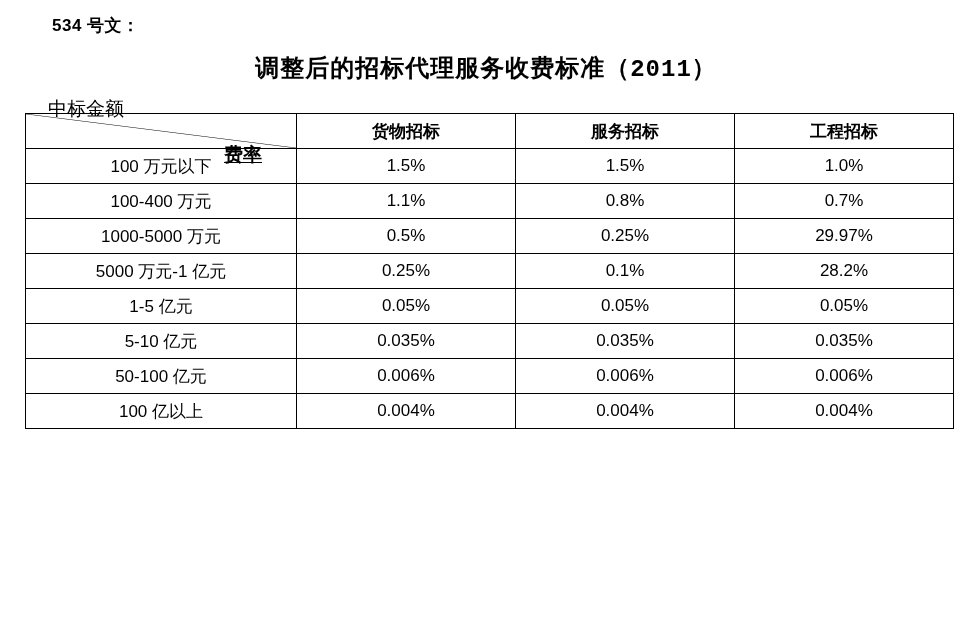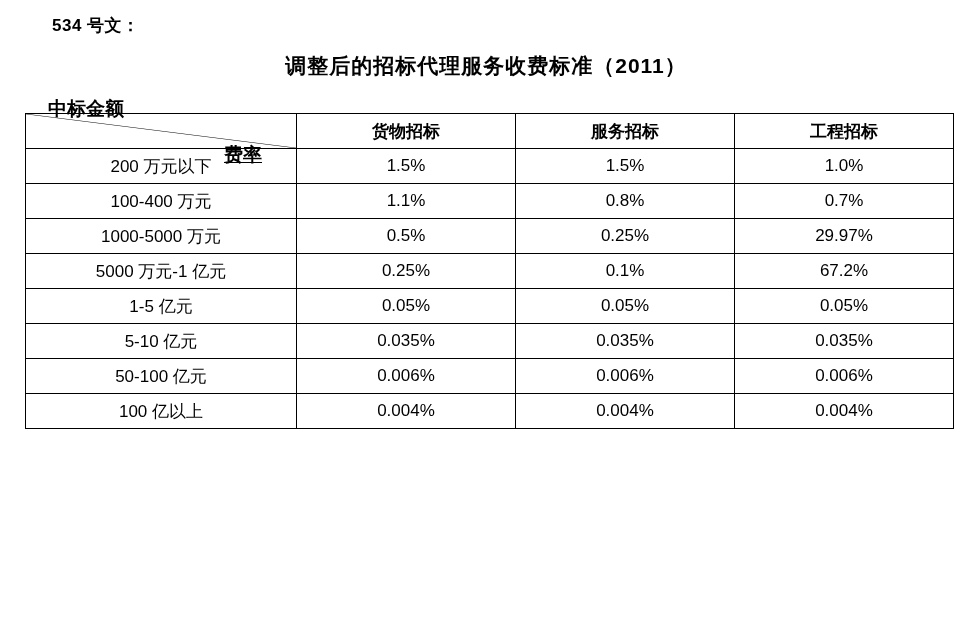--- a/index.html
+++ b/index.html
@@ -28,23 +28,23 @@
     font-weight: bold;
     font-size: 17px;
     letter-spacing: 0.5px;
   }
   .doc-title {
     position: absolute;
     left: 0;
     top: 52px;
     width: 972px;
     text-align: center;
-    font-family: Liberation Sans, sans-serif;
-    font-weight: bold;
-    font-size: 21px;
+    font-family: Liberation Mono, monospace;
+    font-weight: bold;
+    font-size: 24px;
     letter-spacing: 1px;
   }
   .table-wrap {
     position: absolute;
     left: 25px;
     top: 113px;
     width: 928px;
   }
   table.fee-table {
     border-collapse: collapse;
@@ -87,21 +87,21 @@
     font-size: 19px;
     font-weight: bold;
     text-decoration: underline;
   }
   td.corner .lbl-amount {
     position: absolute;
     left: 22px;
     bottom: 26px;
     font-family: "Liberation Serif", serif;
     font-size: 19px;
-    font-weight: bold;
+    font-weight: normal;
   }
   td.head {
     font-family: "Liberation Serif", serif;
     font-size: 20px;
     font-weight: bold;
     height: 135px;
     margin-top: 21px;
   }
   td.rowhead {
     font-size: 18px;
@@ -137,42 +137,42 @@
             </svg>
             <span class="lbl-rate">费率</span>
             <span class="lbl-amount">中标金额</span>
           </td>
           <td class="head">货物招标</td>
           <td class="head">服务招标</td>
           <td class="head">工程招标</td>
         </tr>
 
         <tr>
-          <td class="rowhead">200 万元以下</td>
+          <td class="rowhead">100 万元以下</td>
           <td class="val">1.5%</td>
           <td class="val">1.5%</td>
           <td class="val">1.0%</td>
         </tr>
         <tr>
           <td class="rowhead">100-400 万元</td>
           <td class="val">1.1%</td>
           <td class="val">0.8%</td>
           <td class="val">0.7%</td>
         </tr>
         <tr>
           <td class="rowhead">1000-5000 万元</td>
           <td class="val">0.5%</td>
           <td class="val">0.25%</td>
           <td class="val">29.97%</td>
         </tr>
         <tr>
           <td class="rowhead">5000 万元-1 亿元</td>
           <td class="val">0.25%</td>
           <td class="val">0.1%</td>
-          <td class="val">67.2%</td>
+          <td class="val">28.2%</td>
         </tr>
         <tr>
           <td class="rowhead">1-5 亿元</td>
           <td class="val">0.05%</td>
           <td class="val">0.05%</td>
           <td class="val">0.05%</td>
         </tr>
         <tr>
           <td class="rowhead">5-10 亿元</td>
           <td class="val">0.035%</td>

